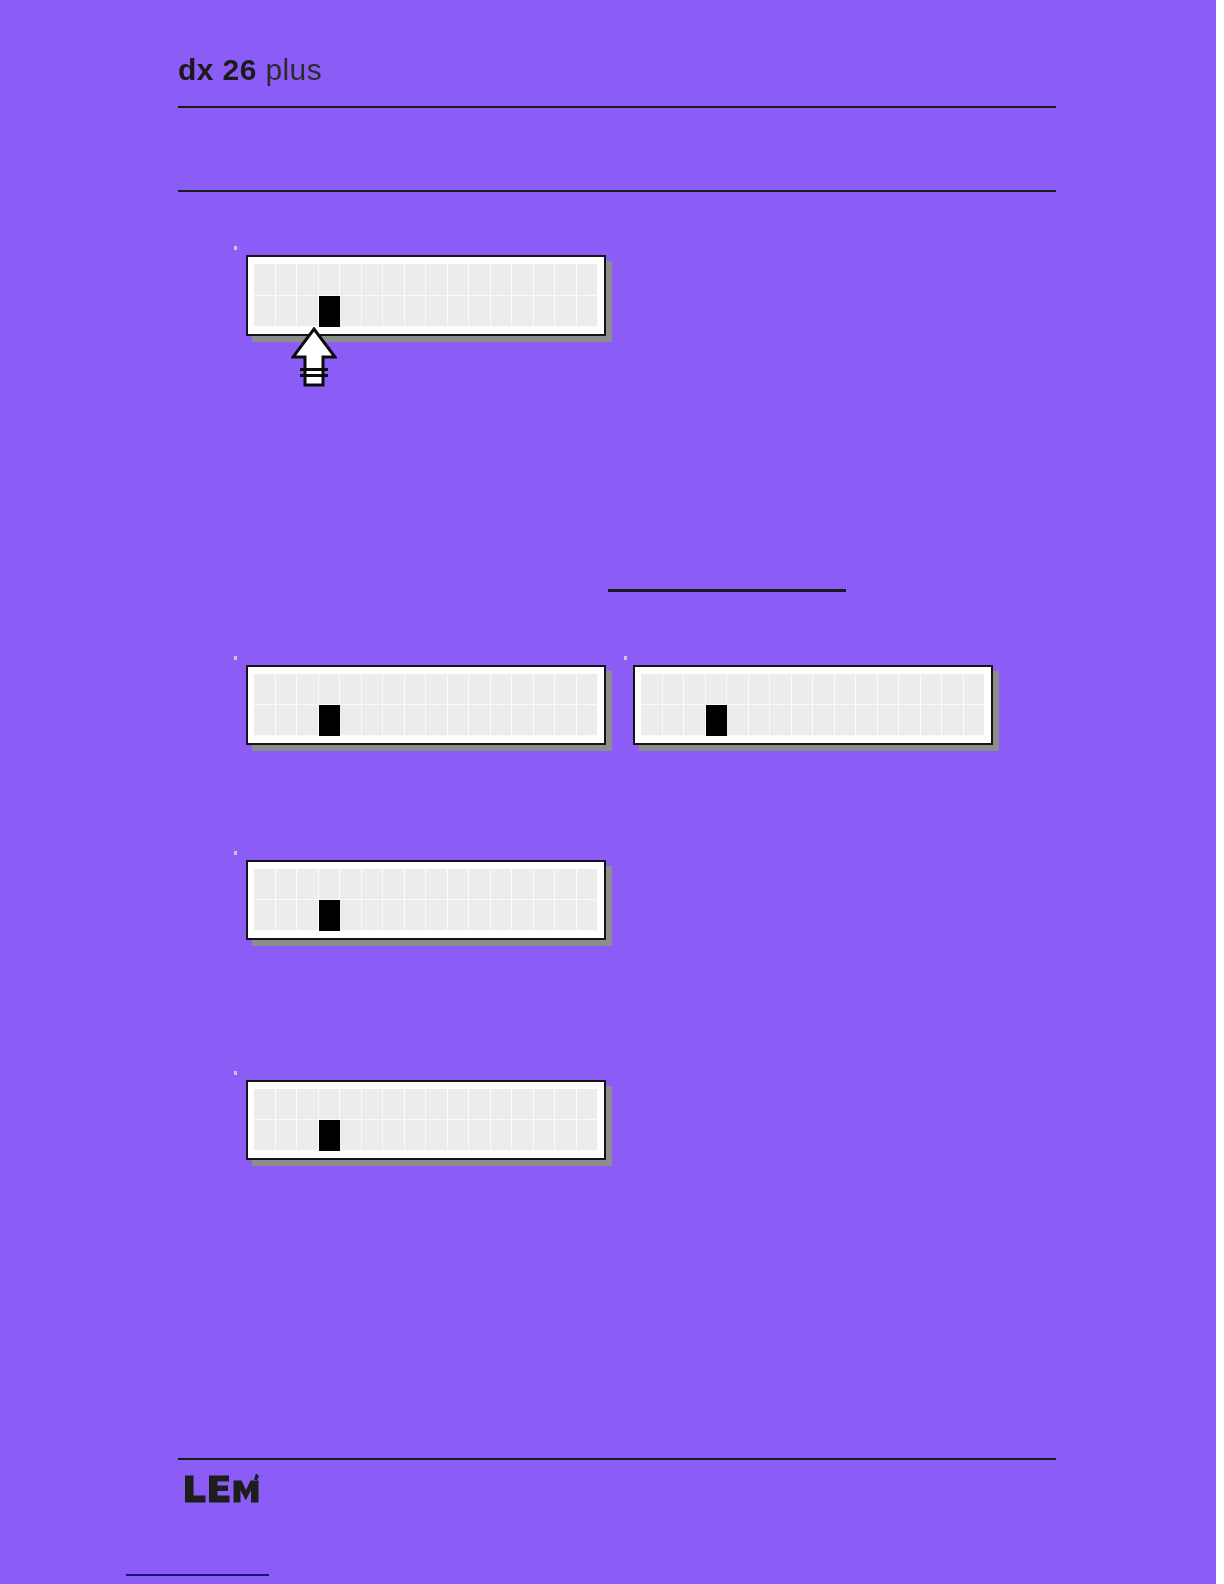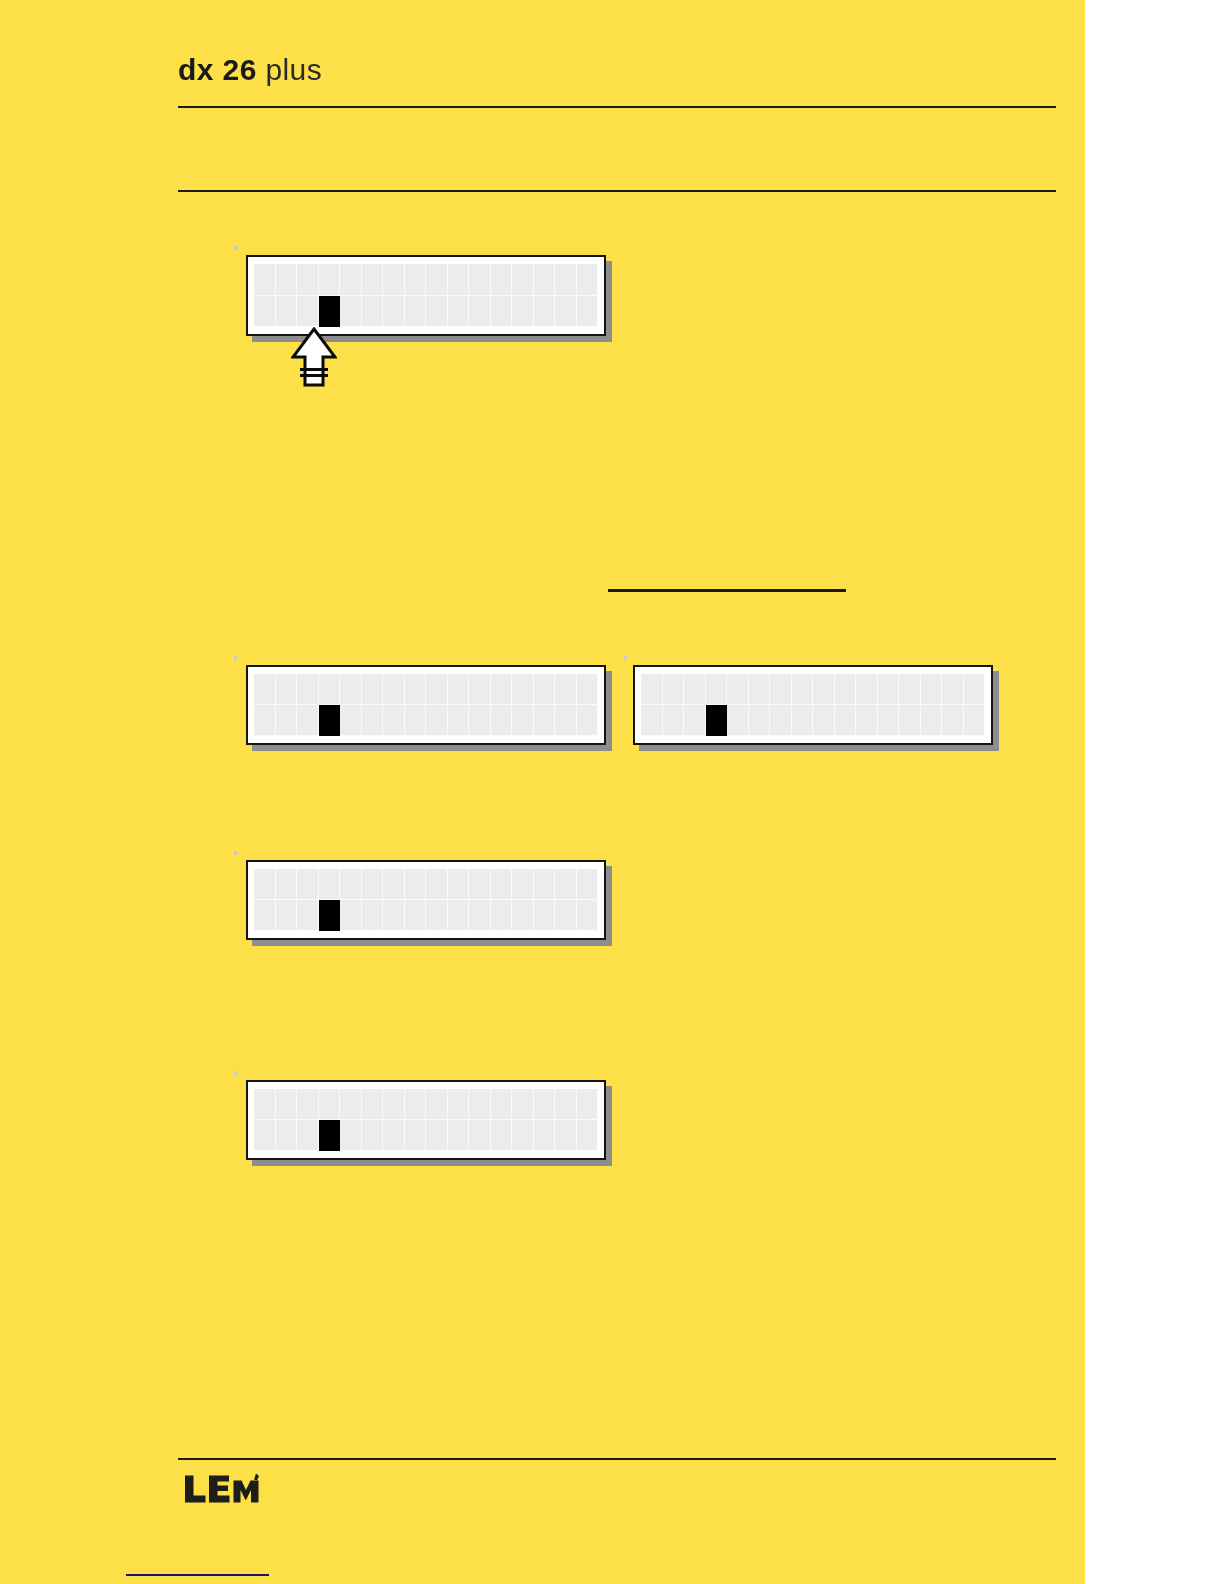--- a/index.html
+++ b/index.html
@@ -6,23 +6,23 @@
     margin: 0;
     padding: 0;
     background: #ffffff;
   }
   body {
     font-family: "Liberation Sans", sans-serif;
     -webkit-font-smoothing: antialiased;
   }
   #page {
     position: relative;
-    width: 1085px;
+    width: 1216px;
     height: 1584px;
-    background: #fde047;
+    background: #8b5cf6;
     overflow: hidden;
   }
 
   
   .doc-title {
     position: absolute;
     left: 178px;
     top: 55px;
     font-size: 30px;
     letter-spacing: 0.4px;

